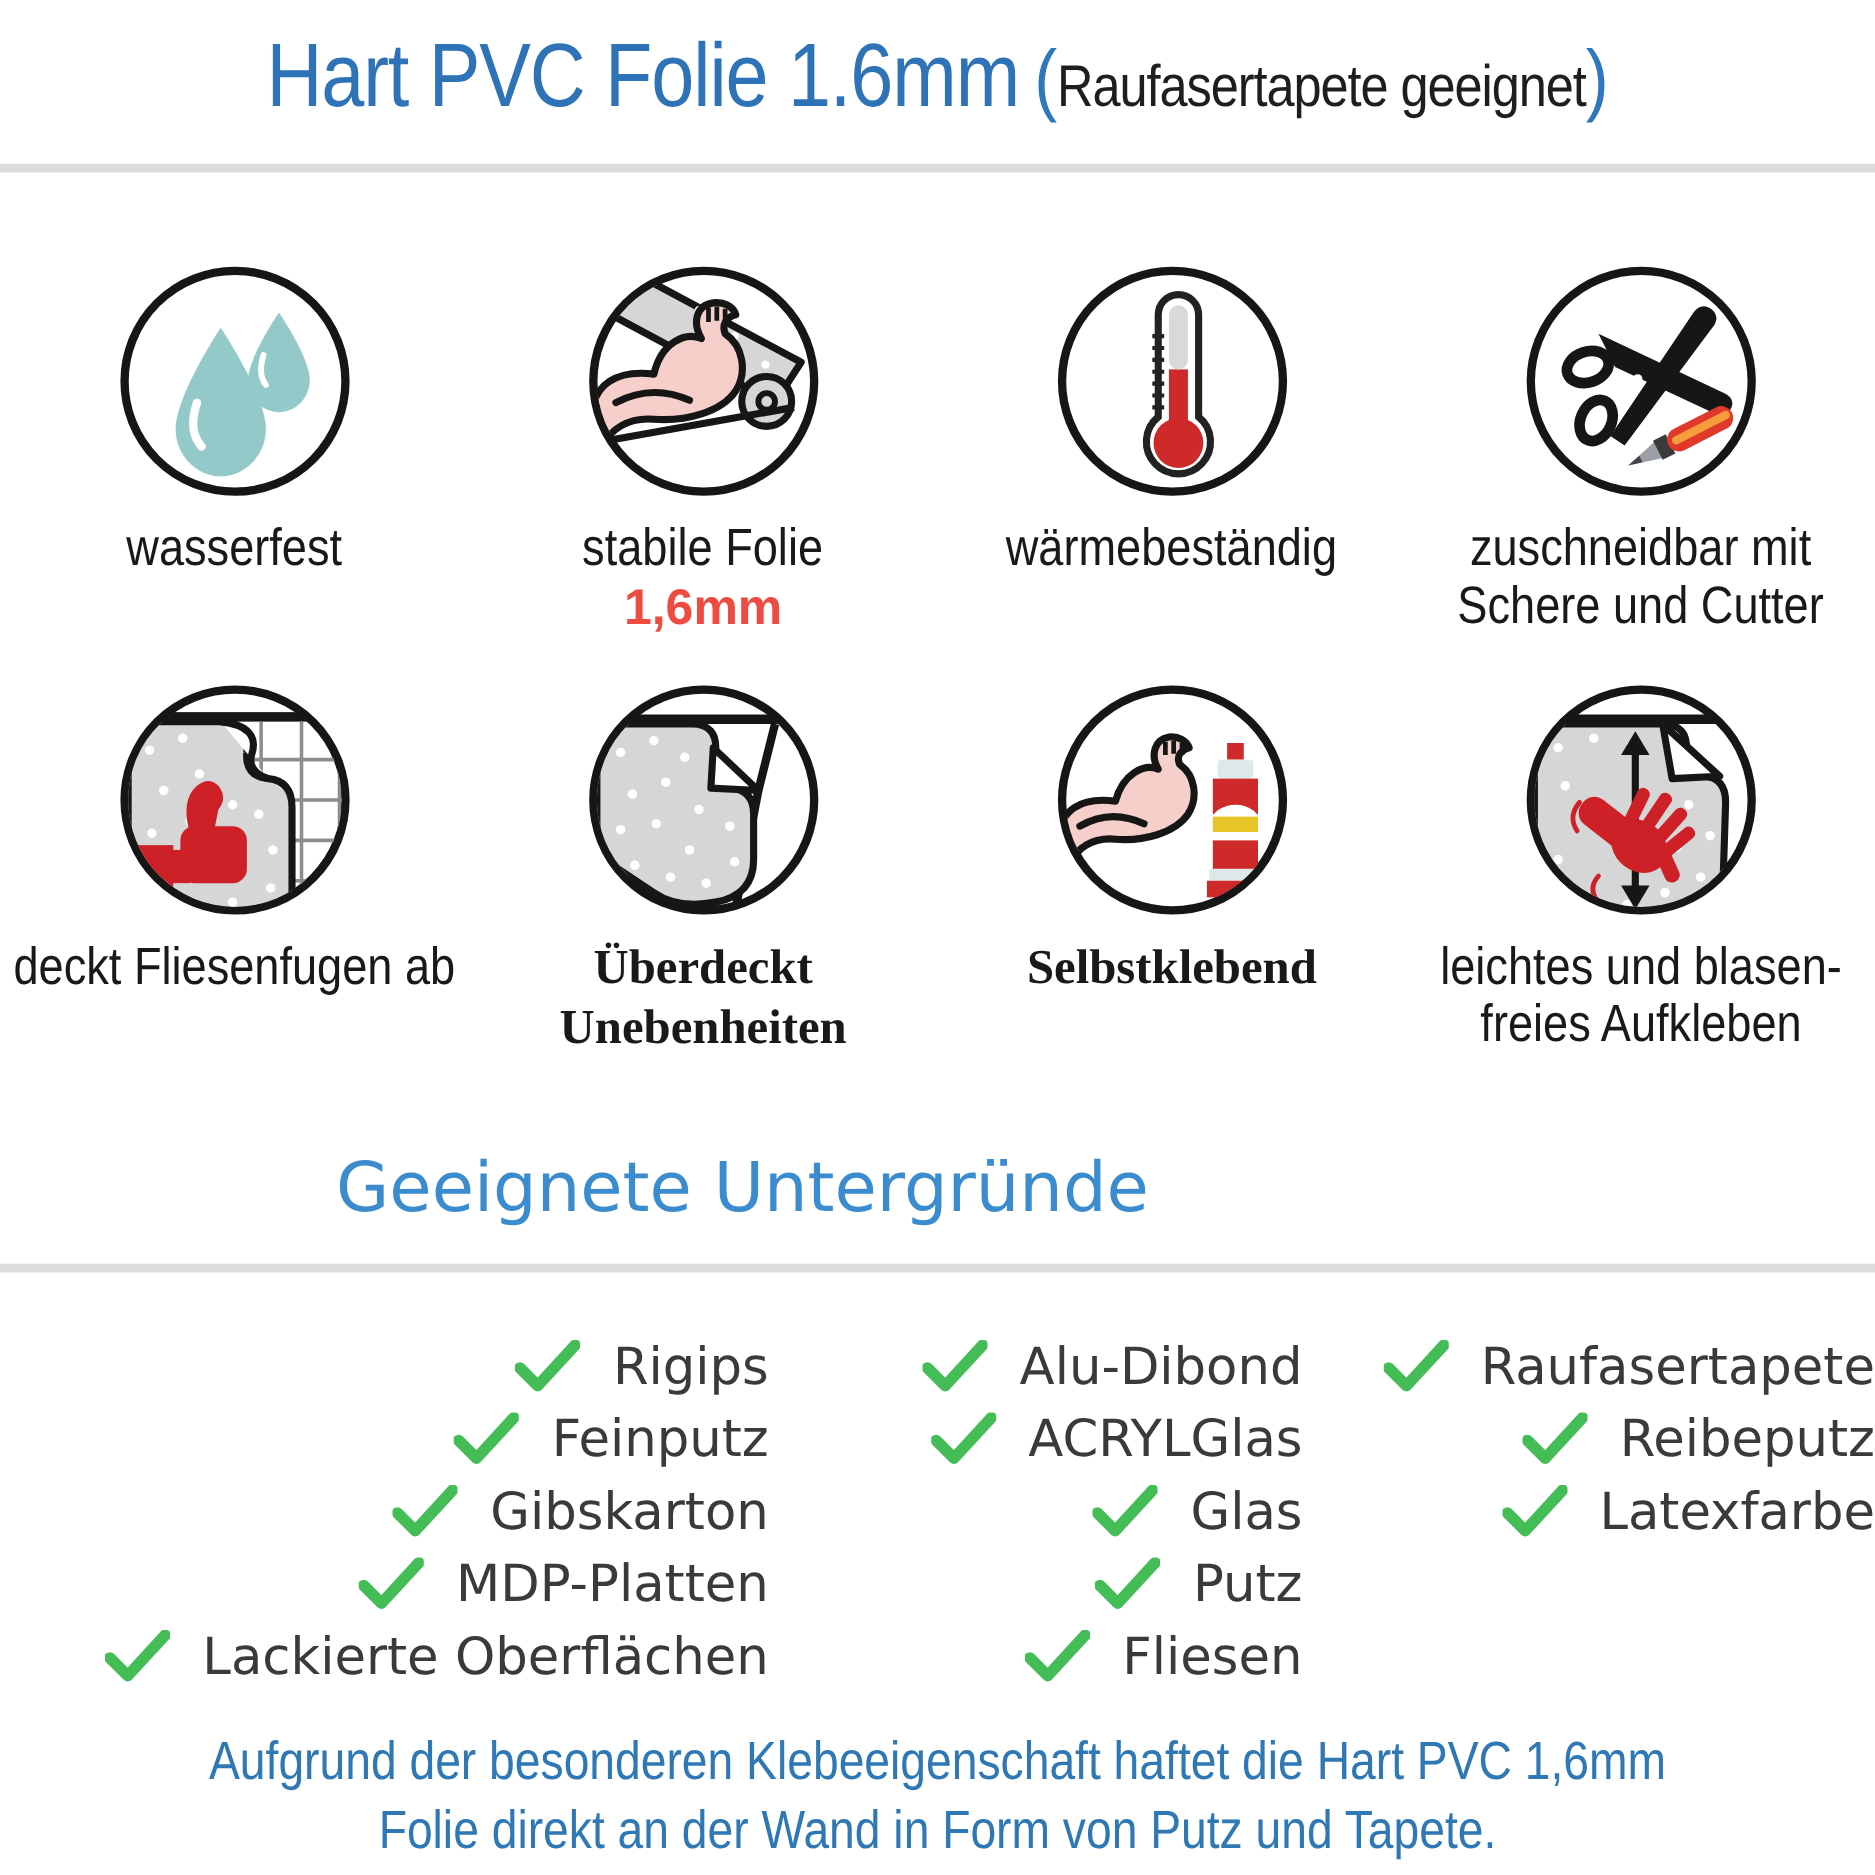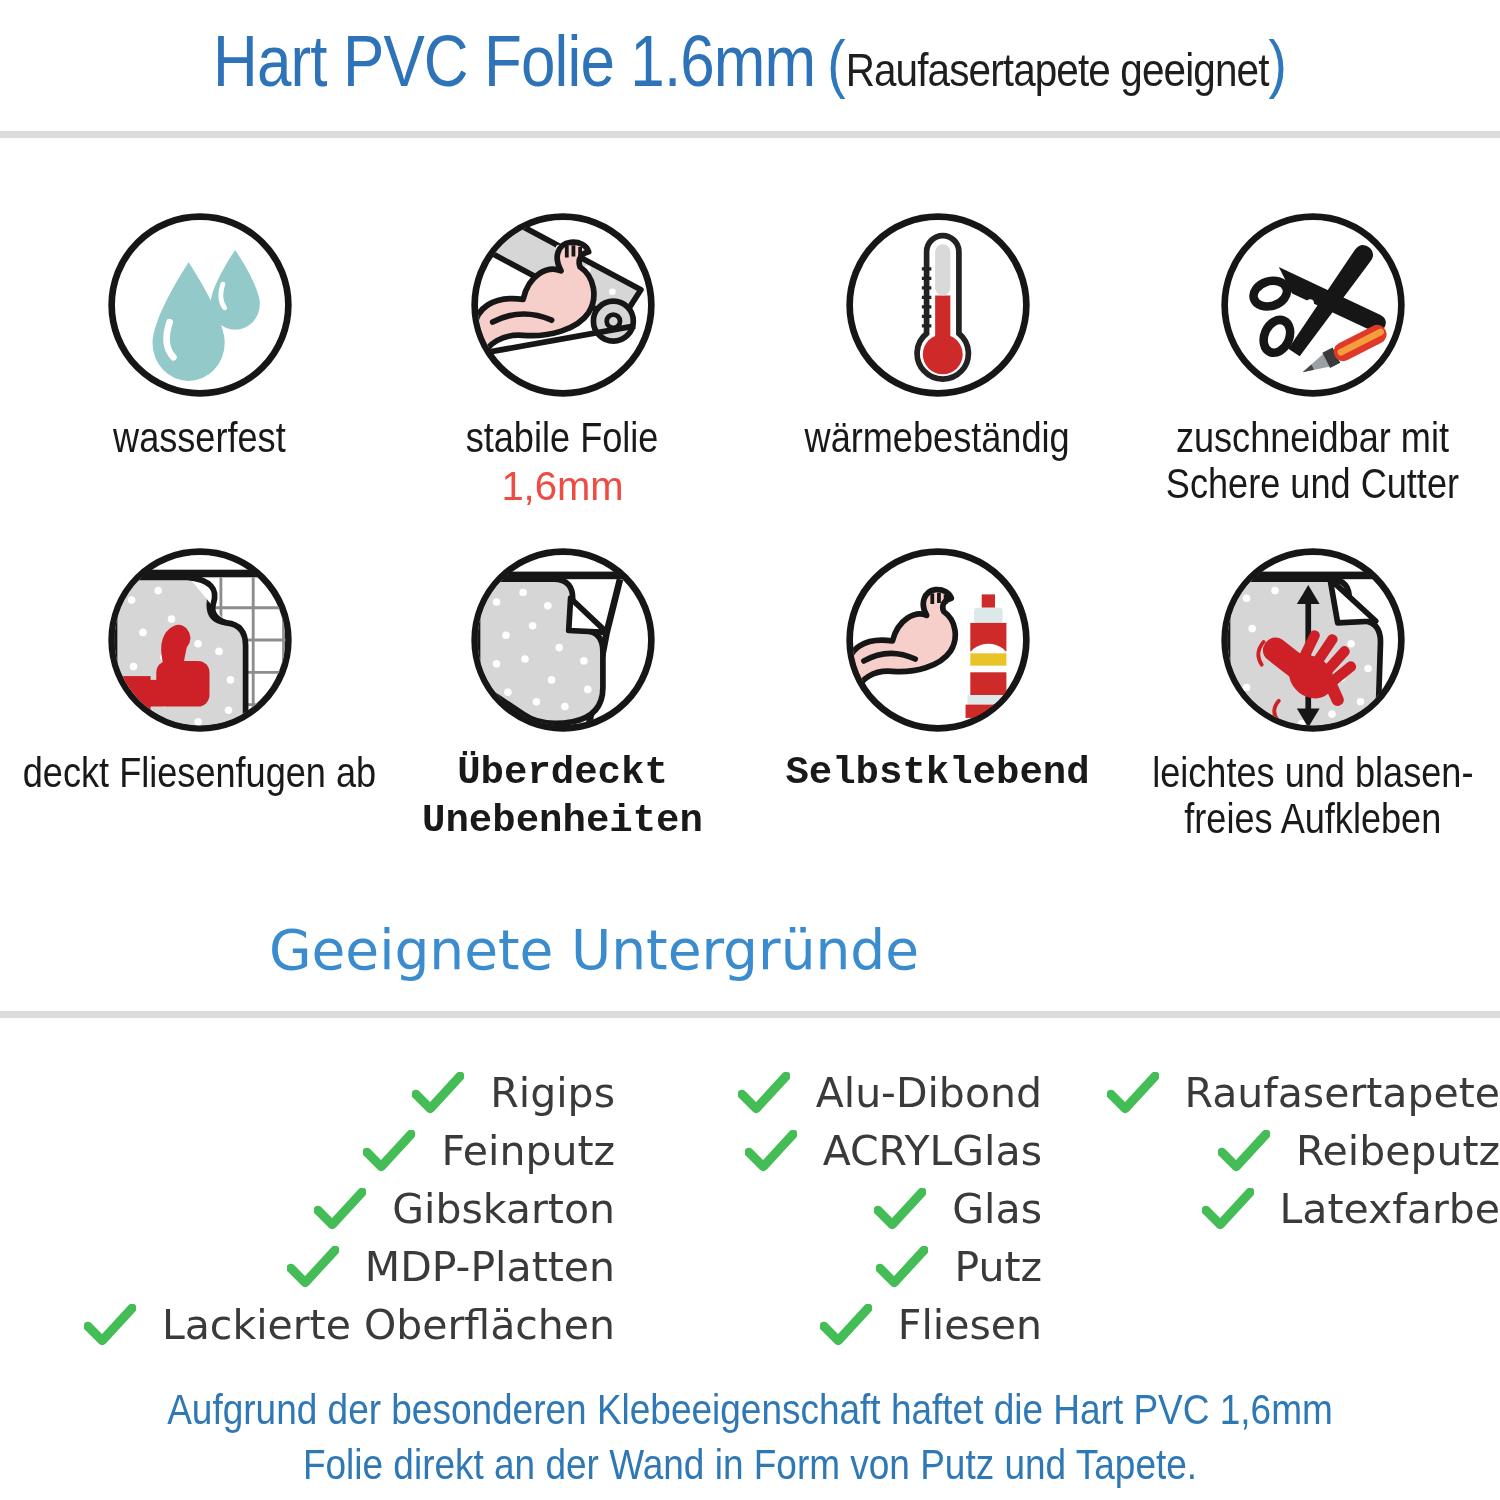--- a/index.html
+++ b/index.html
@@ -14,26 +14,26 @@
   .t-paren{margin-left:14px;}
   .p-sym{font-size:64px;color:#2e78bd;}
   .p-txt{font-size:47px;color:#1e1e1e;letter-spacing:-1px;}
 
   .divider{position:absolute;left:0;width:1500px;height:7px;background:#dcdcdc;}
   .d1{top:131px;} .d2{top:1011px;}
 
   
   .feat{position:absolute;width:375px;display:flex;flex-direction:column;align-items:center;}
   .r1{top:210px;} .r2{top:545px;}
-  .fx0{left:0;padding-left:12px;} .fx1{left:375px;} .fx2{left:750px;} .fx3{left:1125px;}
+  .fx0{left:0;} .fx1{left:375px;} .fx2{left:750px;} .fx3{left:1125px;}
   .icon-wrap{display:block;width:190px;height:190px;}
   .flabel{margin-top:15px;font-size:42px;line-height:1.1;color:#191919;text-align:center;white-space:nowrap;}
   .flabel span{display:block;}
-  .fsub{font-size:40px;color:#ee4b42;margin-top:3px;}
-  .geo{font-family:Liberation Mono, monospace;font-size:39px;font-weight:600;line-height:1.22;transform:none;letter-spacing:0;}
+  .fsub{font-size:40px;color:#ee4b42;margin-top:3px;font-weight:bold;}
+  .geo{font-family:Liberation Serif, serif;font-size:39px;font-weight:600;line-height:1.22;transform:none;letter-spacing:0;}
 
   
   .subheading{position:absolute;top:918px;left:0;width:1188px;margin:0;text-align:center;
               font-family:"DejaVu Sans",sans-serif;font-weight:500;font-size:55px;color:#3b8ccf;}
   .ccol{position:absolute;top:1064px;}
   .cc1{left:40px;width:575px;} .cc2{left:622px;width:420px;} .cc3{left:1052px;width:448px;}
   .check-item{display:flex;align-items:center;height:58px;justify-content:flex-end;}
   .chk{margin-right:26px;display:flex;}
   .chk svg{display:block;}
   .chk-label{font-family:"DejaVu Sans",sans-serif;font-size:41px;color:#3a3a3a;white-space:nowrap;}

